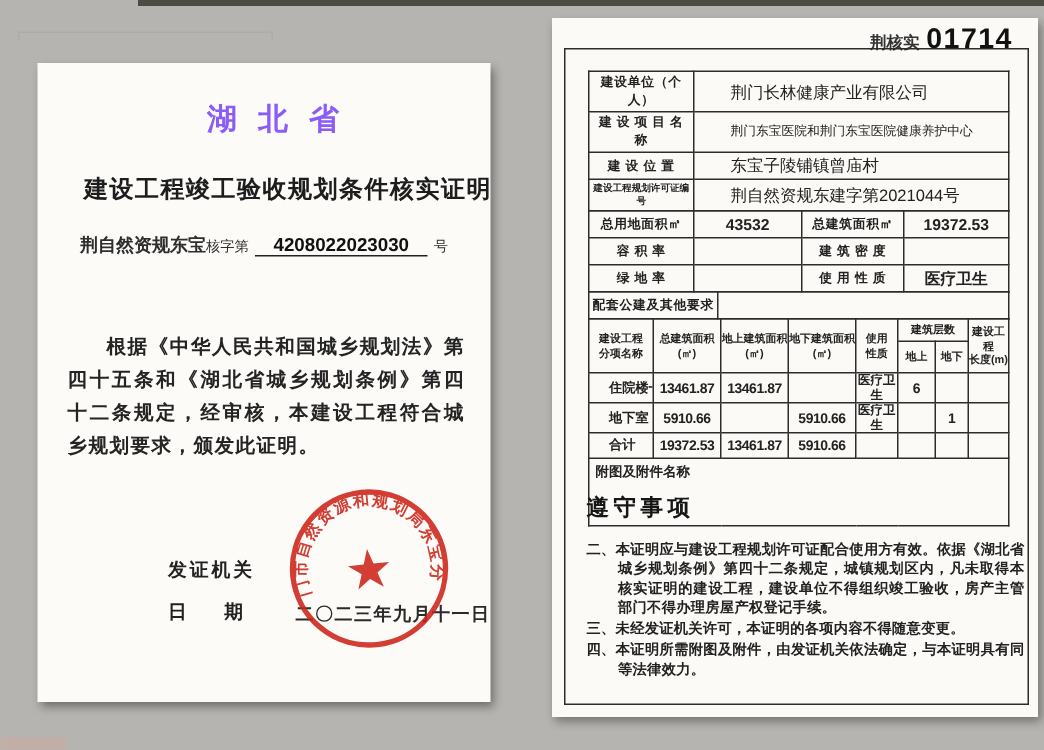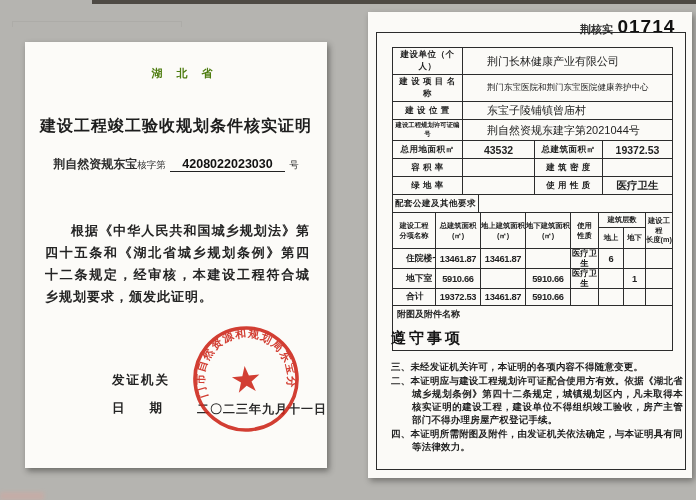--- a/index.html
+++ b/index.html
@@ -7,24 +7,24 @@
   .canvas{position:relative;width:696px;height:500px;background:#b5b4b0;overflow:hidden;}
 
   
   .scan-strip{position:absolute;left:92px;top:0;width:604px;height:4px;background:#4e4a44;}
   .scan-line{position:absolute;left:12px;top:21px;width:168px;height:5px;border:1px solid #a7a6a2;border-bottom:none;opacity:.55;}
   .scan-smudge{position:absolute;left:0;top:492px;width:44px;height:8px;background:#d9a49b;opacity:.45;filter:blur(2px);}
 
   
   .page-left{position:absolute;left:25px;top:42px;width:302px;height:426px;background:#fcfbf8;
              box-shadow:2px 3px 6px rgba(20,20,18,.45);}
-  .province{position:absolute;left:0;top:24px;width:100%;text-align:center;font-size:11px;font-weight:600;
-            letter-spacing:14px;padding-left:26px;box-sizing:border-box;color:#4d7c0f;}
+  .province{position:absolute;left:0;top:24px;width:100%;text-align:center;font-size:20px;font-weight:600;
+            letter-spacing:14px;padding-left:26px;box-sizing:border-box;color:#8b5cf6;}
   .main-title{position:absolute;left:0;top:74px;width:100%;text-align:center;font-size:16px;font-weight:700;
-              letter-spacing:1px;color:#1d1d1d;}
+              letter-spacing:1px;color:#1d1d1d;padding-left:16px;}
   .doc-no{position:absolute;left:0;top:112px;width:100%;text-align:center;color:#2e2e2e;}
   .doc-no .pre{font-size:12px;font-weight:600;}
   .doc-no .mid{font-size:9.5px;}
   .doc-no .num{font-size:12.5px;font-weight:700;color:#111;border-bottom:1.5px solid #222;padding:0 12px;}
   .doc-no .suf{font-size:9.5px;}
   .body-text{position:absolute;left:20px;top:178px;width:265px;font-size:13px;line-height:22px;
              letter-spacing:1px;font-weight:600;color:#242424;text-align:justify;text-indent:2em;}
   .issuer{position:absolute;left:87px;top:330px;font-size:12.5px;font-weight:700;letter-spacing:2px;color:#222;}
   .date-row{position:absolute;left:87px;top:358px;font-size:12.5px;font-weight:700;color:#222;}
   .date-value{position:absolute;left:172px;top:359px;font-size:12px;font-weight:600;letter-spacing:1px;color:#2a2a2a;z-index:1;}
@@ -225,19 +225,19 @@
           </tr>
           <tr class="attach">
             <td colspan="8">附图及附件名称</td>
           </tr>
         </tbody>
           </table>
       </div>
 
       <div class="notes-title">遵守事项</div>
       <div class="notes">
+        <div class="note"><span class="note-no">二、</span><span>本证明应与建设工程规划许可证配合使用方有效。依据《湖北省城乡规划条例》第四十二条规定，城镇规划区内，凡未取得本核实证明的建设工程，建设单位不得组织竣工验收，房产主管部门不得办理房屋产权登记手续。</span></div>
         <div class="note"><span class="note-no">三、</span><span>未经发证机关许可，本证明的各项内容不得随意变更。</span></div>
-        <div class="note"><span class="note-no">二、</span><span>本证明应与建设工程规划许可证配合使用方有效。依据《湖北省城乡规划条例》第四十二条规定，城镇规划区内，凡未取得本核实证明的建设工程，建设单位不得组织竣工验收，房产主管部门不得办理房屋产权登记手续。</span></div>
         <div class="note"><span class="note-no">四、</span><span>本证明所需附图及附件，由发证机关依法确定，与本证明具有同等法律效力。</span></div>
       </div>
     </div>
   </div>
 </div>
 
 </body></html>

